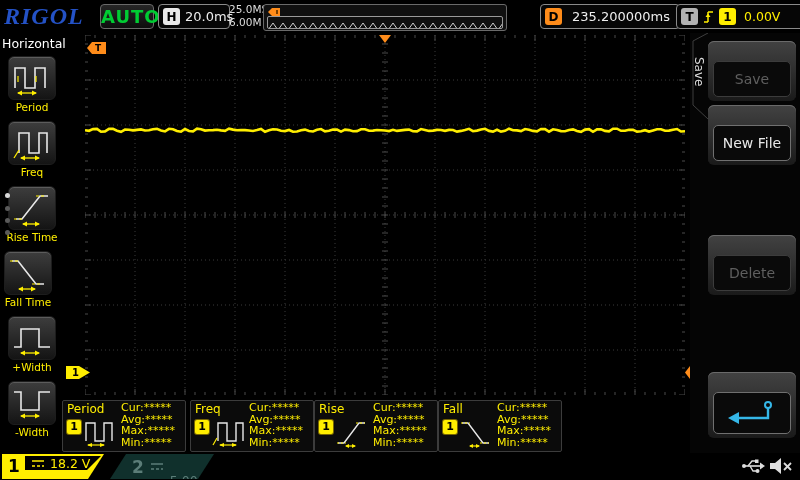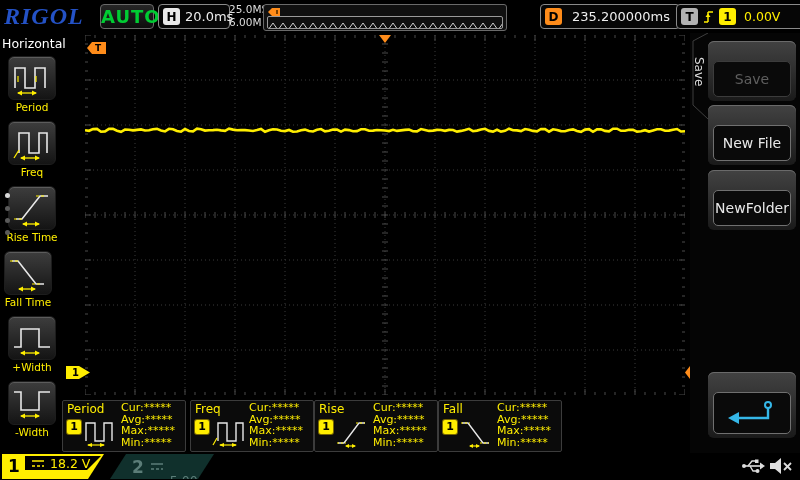--- a/index.html
+++ b/index.html
@@ -303,22 +303,22 @@
       <path d="M18,0 L3,8 L3,72 L18,86" stroke="#3f3f3f" fill="none"></path>
     </svg>
     <div class="save-tab">Save</div>
 
     <div class="rslot" style="top:8px;">
       <div class="rbtn disabled">Save</div>
     </div>
     <div class="rslot" style="top:72px;">
       <div class="rbtn">New File</div>
     </div>
-    <div class="rslot" style="top:137px;">
-      <div class="rbtn">NewFolder</div>
+    <div class="rslot" style="top:202px;">
+      <div class="rbtn disabled">Delete</div>
     </div>
     <div class="rslot" style="top:339px;height:66px;">
       <div class="rbtn rbtn-icon" style="height:40px;">
         <svg width="56" height="30" viewBox="0 0 56 30">
           <circle cx="44" cy="7" r="3" fill="none" stroke="#35b7e8" stroke-width="2"></circle>
           <path d="M44,10 V20 H14" stroke="#35b7e8" stroke-width="2.4" fill="none"></path>
           <polygon points="15,14 15,26 4,20" fill="#35b7e8"></polygon>
         </svg>
       </div>
     </div>

